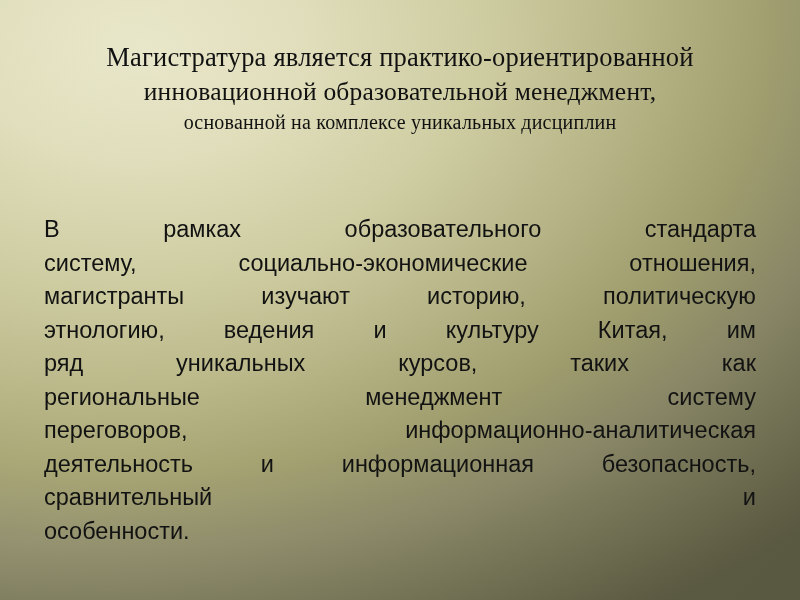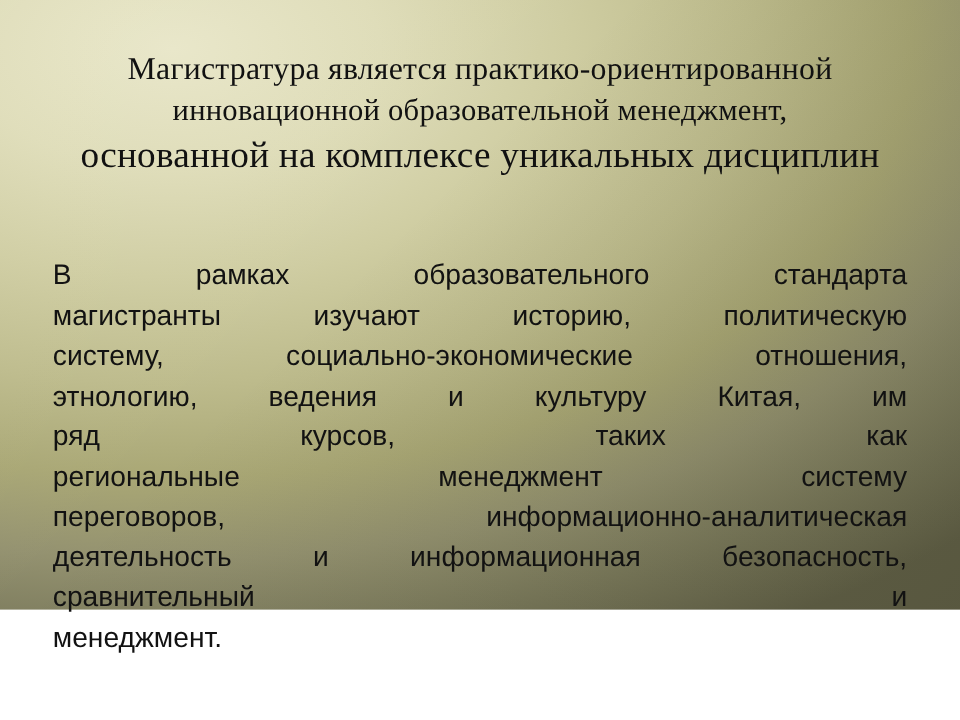--- a/index.html
+++ b/index.html
@@ -8,21 +8,21 @@
   }
   body {
     width: 800px;
     height: 600px;
     overflow: hidden;
     font-family: "Liberation Sans", sans-serif;
   }
   .slide {
     position: relative;
     width: 800px;
-    height: 508px;
+    height: 600px;
     box-sizing: border-box;
     
     background:
       radial-gradient(ellipse 120% 110% at 18% 8%,
         #e8e6c8 0%,
         #dedcb8 18%,
         #cfcda2 34%,
         #bdbb8c 50%,
         #a9a775 64%,
         #949270 76%,
@@ -52,21 +52,21 @@
   .title-line {
     font-family: "Liberation Serif", serif;
     font-size: 26.5px;
     line-height: 1.32;
     color: #111111;
     letter-spacing: 0.2px;
     white-space: nowrap;
   }
   .title-line.l1 { font-size: 26.5px; }
   .title-line.l2 { font-size: 25.5px; }
-  .title-line.l3 { font-size: 31px; }
+  .title-line.l3 { font-size: 20px; }
 
   .body-block {
     position: absolute;
     left: 44px;
     top: 213px;
     width: 712px;
   }
   .body-line {
     font-family: "Liberation Sans", sans-serif;
     font-size: 23.5px;
@@ -98,43 +98,44 @@
     <div class="body-block">
 
       <div class="body-line">
         <span>В</span>
         <span>рамках</span>
         <span>образовательного</span>
         <span>стандарта</span>
       </div>
 
       <div class="body-line">
+        <span>систему,</span>
+        <span>социально-экономические</span>
+        <span>отношения,</span>
+      </div>
+
+      <div class="body-line">
         <span>магистранты</span>
         <span>изучают</span>
         <span>историю,</span>
         <span>политическую</span>
-      </div>
-
-      <div class="body-line">
-        <span>систему,</span>
-        <span>социально-экономические</span>
-        <span>отношения,</span>
       </div>
 
       <div class="body-line">
         <span>этнологию,</span>
         <span>ведения</span>
         <span>и</span>
         <span>культуру</span>
         <span>Китая,</span>
         <span>им</span>
       </div>
 
       <div class="body-line">
         <span>ряд</span>
+        <span>уникальных</span>
         <span>курсов,</span>
         <span>таких</span>
         <span>как</span>
       </div>
 
       <div class="body-line">
         <span>региональные</span>
         <span>менеджмент</span>
         <span>систему</span>
       </div>
@@ -150,18 +151,18 @@
         <span>информационная</span>
         <span>безопасность,</span>
       </div>
 
       <div class="body-line">
         <span>сравнительный</span>
         <span>и</span>
       </div>
 
       <div class="body-line last">
-        <span>менеджмент.</span>
+        <span>особенности.</span>
       </div>
 
     </div>
   </div>
 </div>
 
 </body></html>

